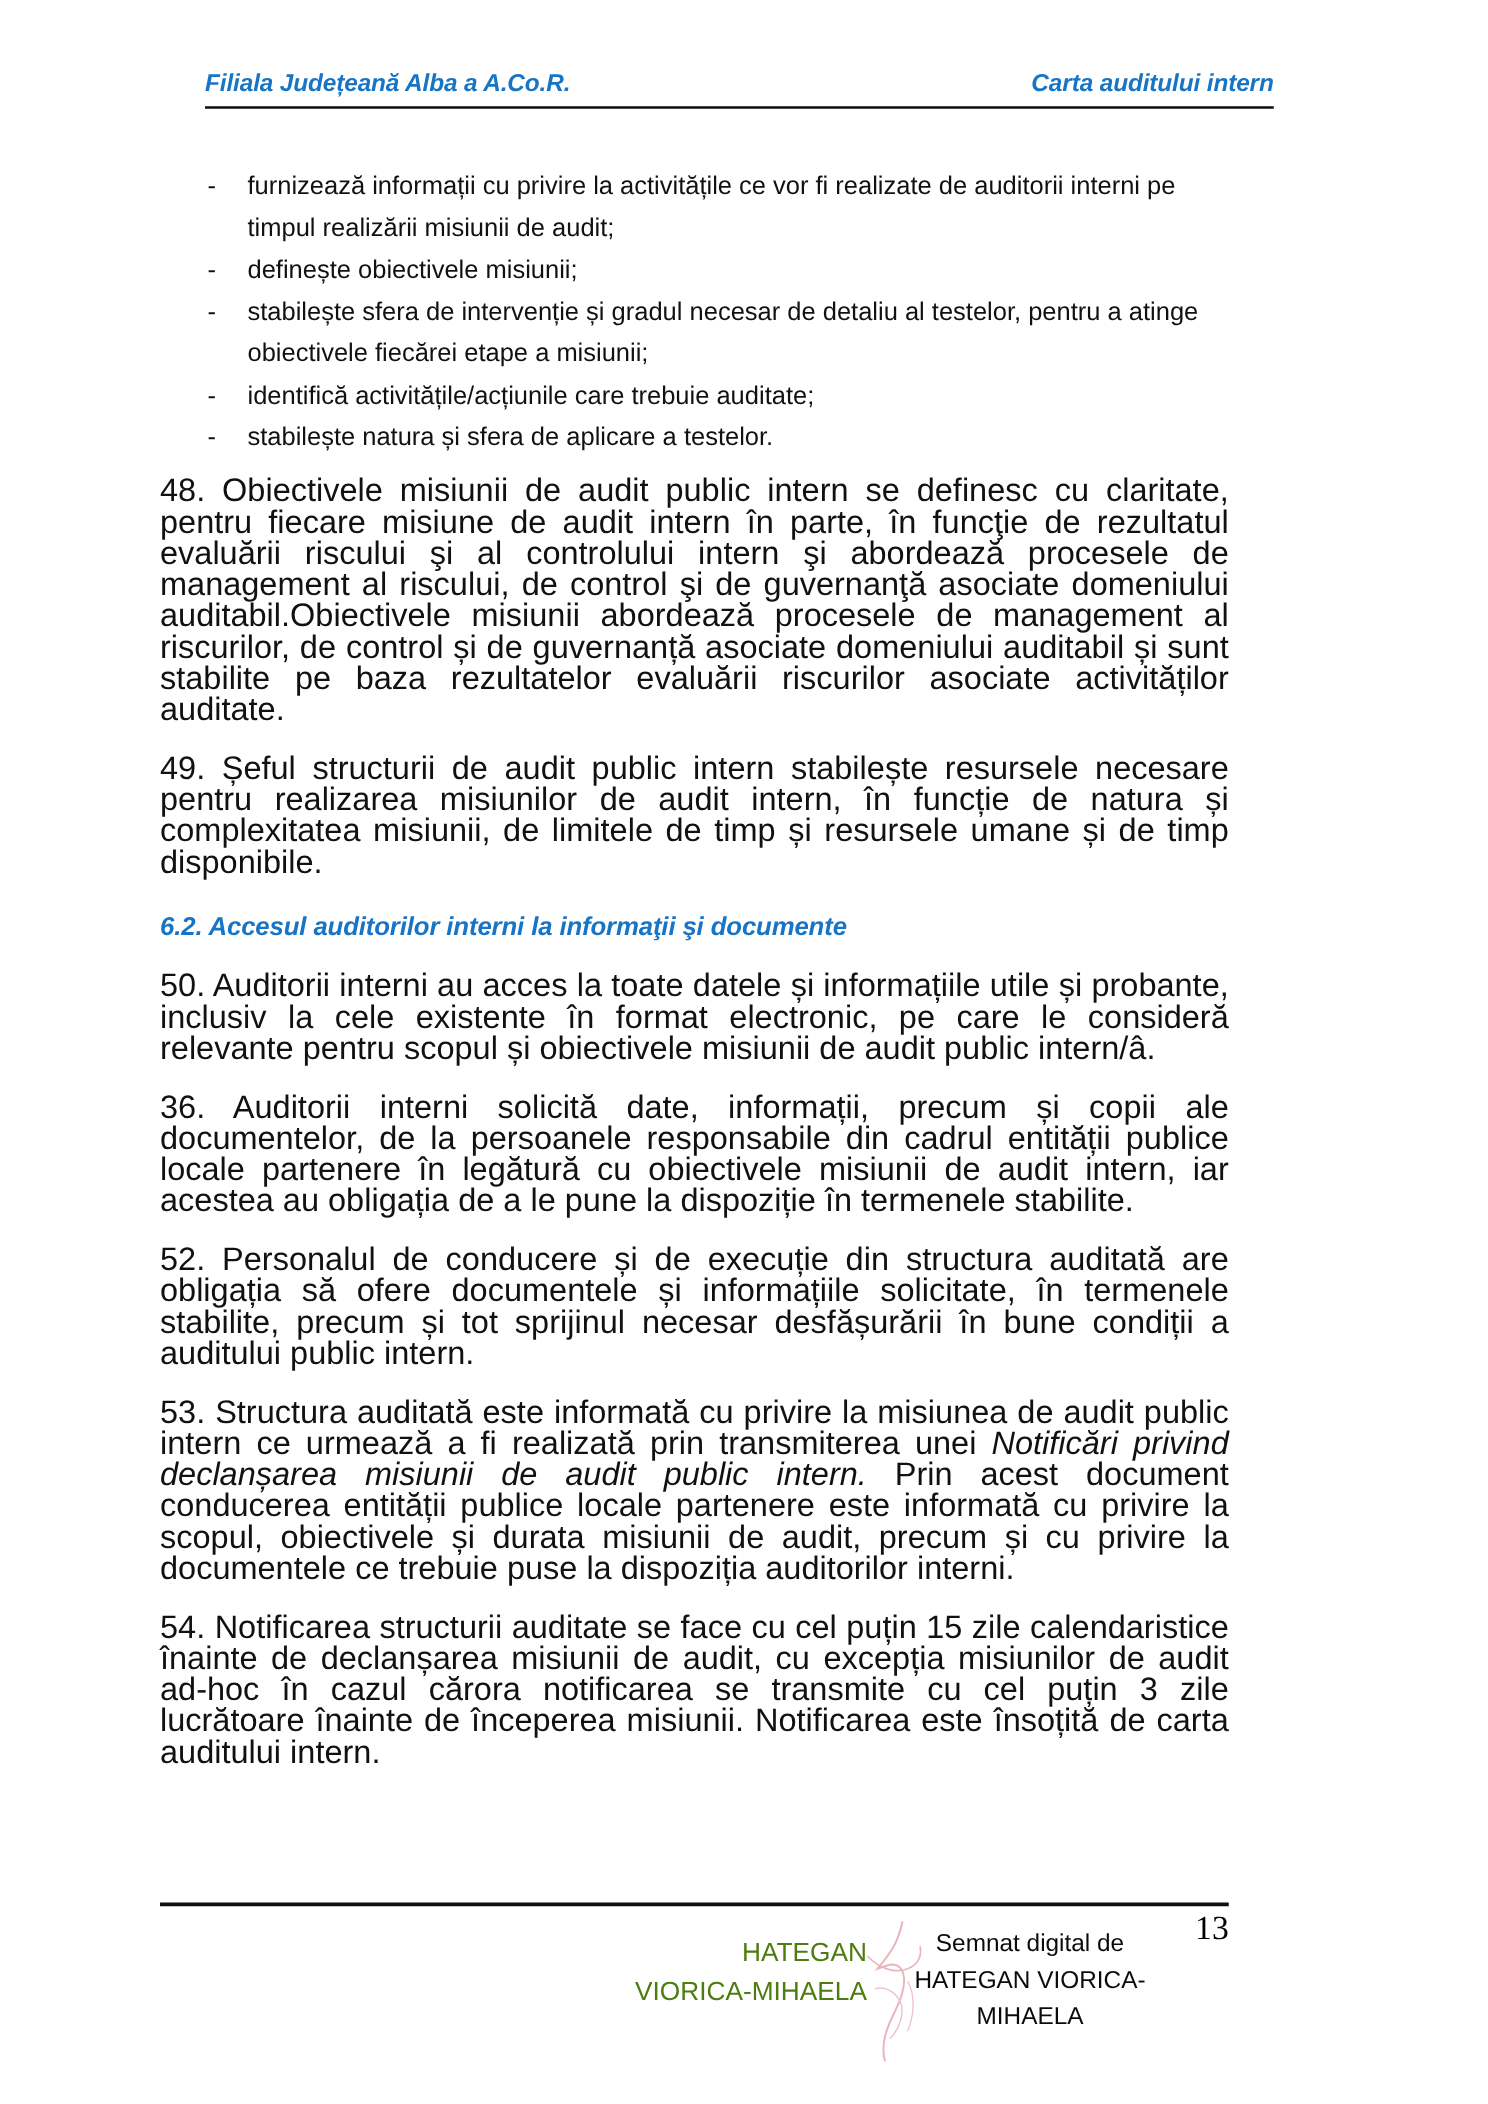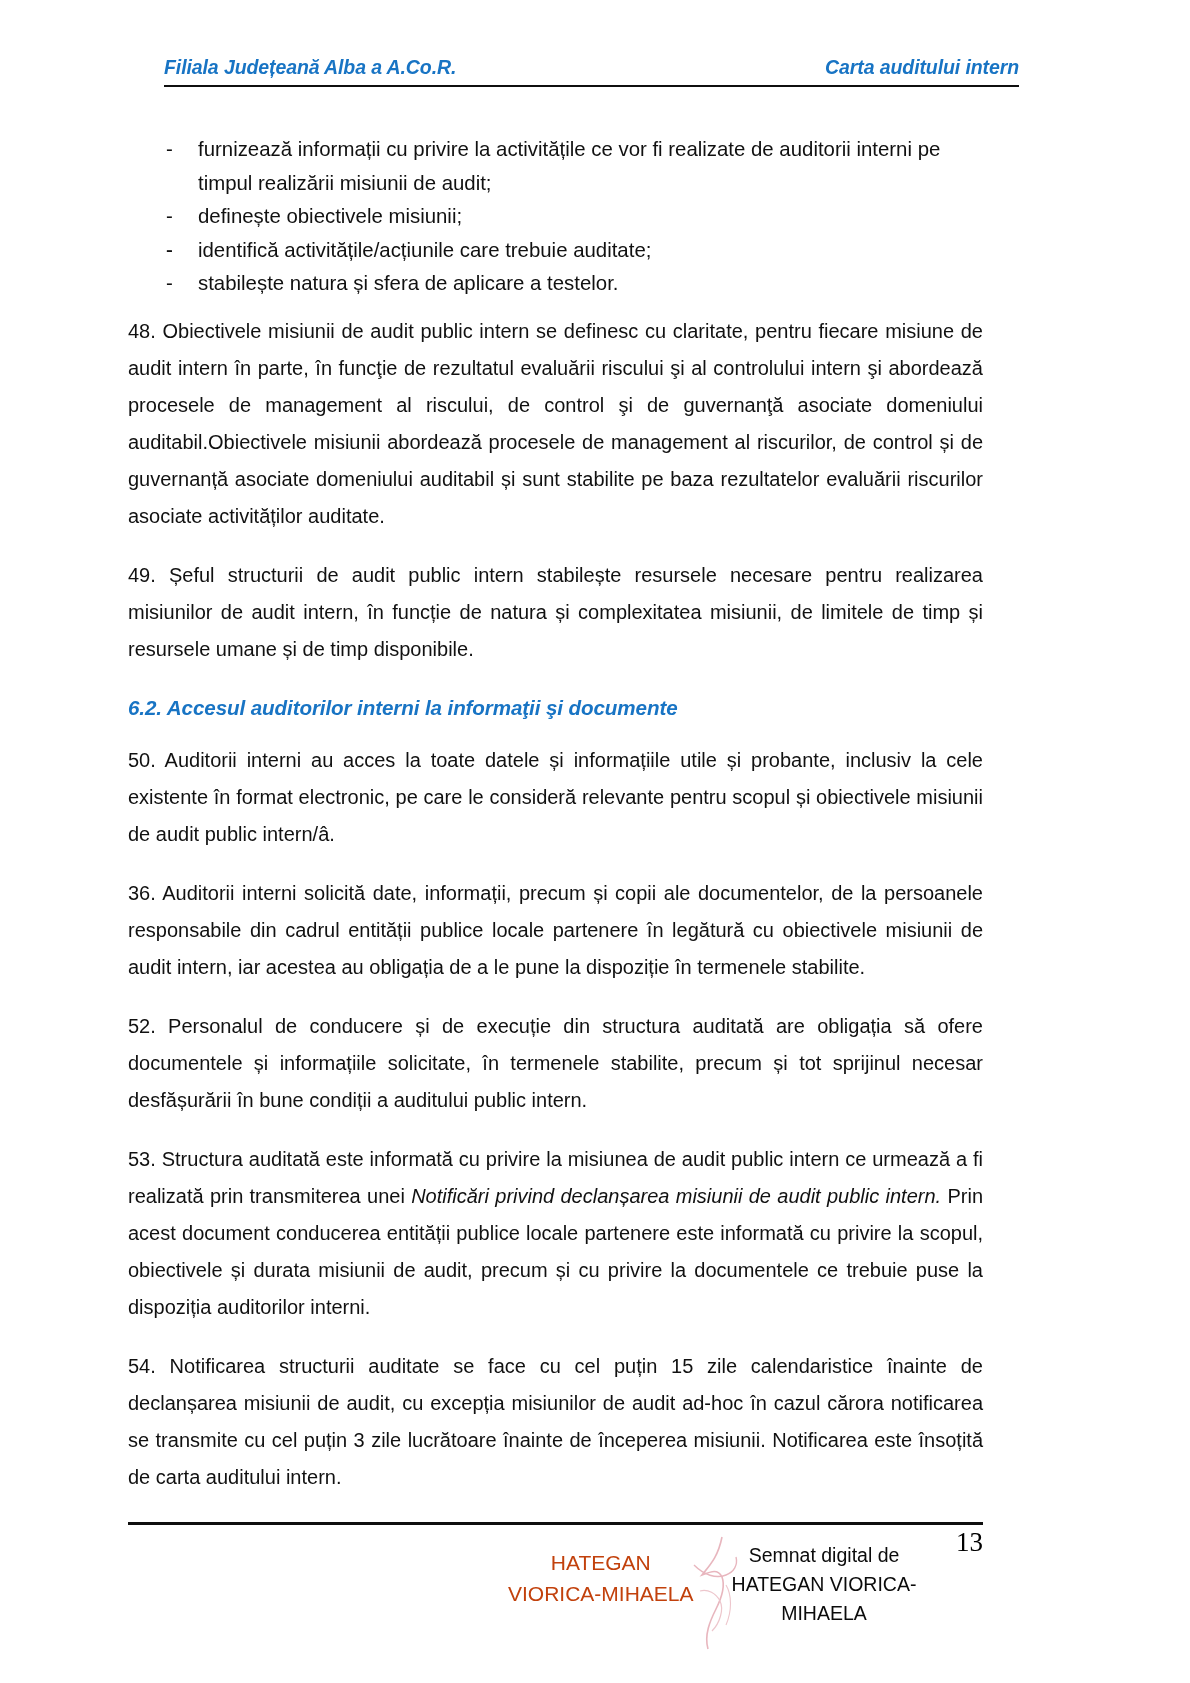--- a/index.html
+++ b/index.html
@@ -49,22 +49,22 @@
   
   .content {
     position: absolute;
     left: 128px;
     top: 133px;
     width: 855px;
   }
 
   p.para {
     margin: 0 0 22px 0;
-    font-size: 20px;
-    line-height: 37px;
+    font-size: 26px;
+    line-height: 25px;
     text-align: justify;
     text-justify: inter-word;
     color: #111111;
   }
   p.para:last-child { margin-bottom: 12px; }
 
   .bullet-list {
     list-style: none;
     margin: 0 0 12px 0;
     padding: 0;
@@ -124,22 +124,22 @@
     left: 380px;
     top: 22px;
     display: flex;
     align-items: flex-start;
     gap: 4px;
   }
   .sig-name {
     font-family: "Liberation Sans", sans-serif;
     font-size: 21px;
     line-height: 31px;
-    color: #c2410c;
-    text-align: center;
+    color: #4d7c0f;
+    text-align: right;
     white-space: nowrap;
   }
   .sig-glyph {
     position: relative;
     width: 30px;
     height: 88px;
     flex: 0 0 30px;
     overflow: visible;
   }
   .sig-glyph svg { position: absolute; left: -16px; top: -16px; }
@@ -172,20 +172,21 @@
       <li>
         <span class="dash">-</span>
         <span>furnizează informații cu privire la activitățile ce vor fi realizate de auditorii interni pe timpul realizării misiunii de audit;</span>
       </li>
       <li>
         <span class="dash">-</span>
         <span>definește obiectivele misiunii;</span>
       </li>
       <li>
         <span class="dash">-</span>
+        <span>stabilește sfera de intervenție și gradul necesar de detaliu al testelor, pentru a atinge obiectivele fiecărei etape a misiunii;</span>
       </li>
       <li>
         <span class="dash">-</span>
         <span>identifică activitățile/acțiunile care trebuie auditate;</span>
       </li>
       <li>
         <span class="dash">-</span>
         <span>stabilește natura și sfera de aplicare a testelor.</span>
       </li>
     </ul>

